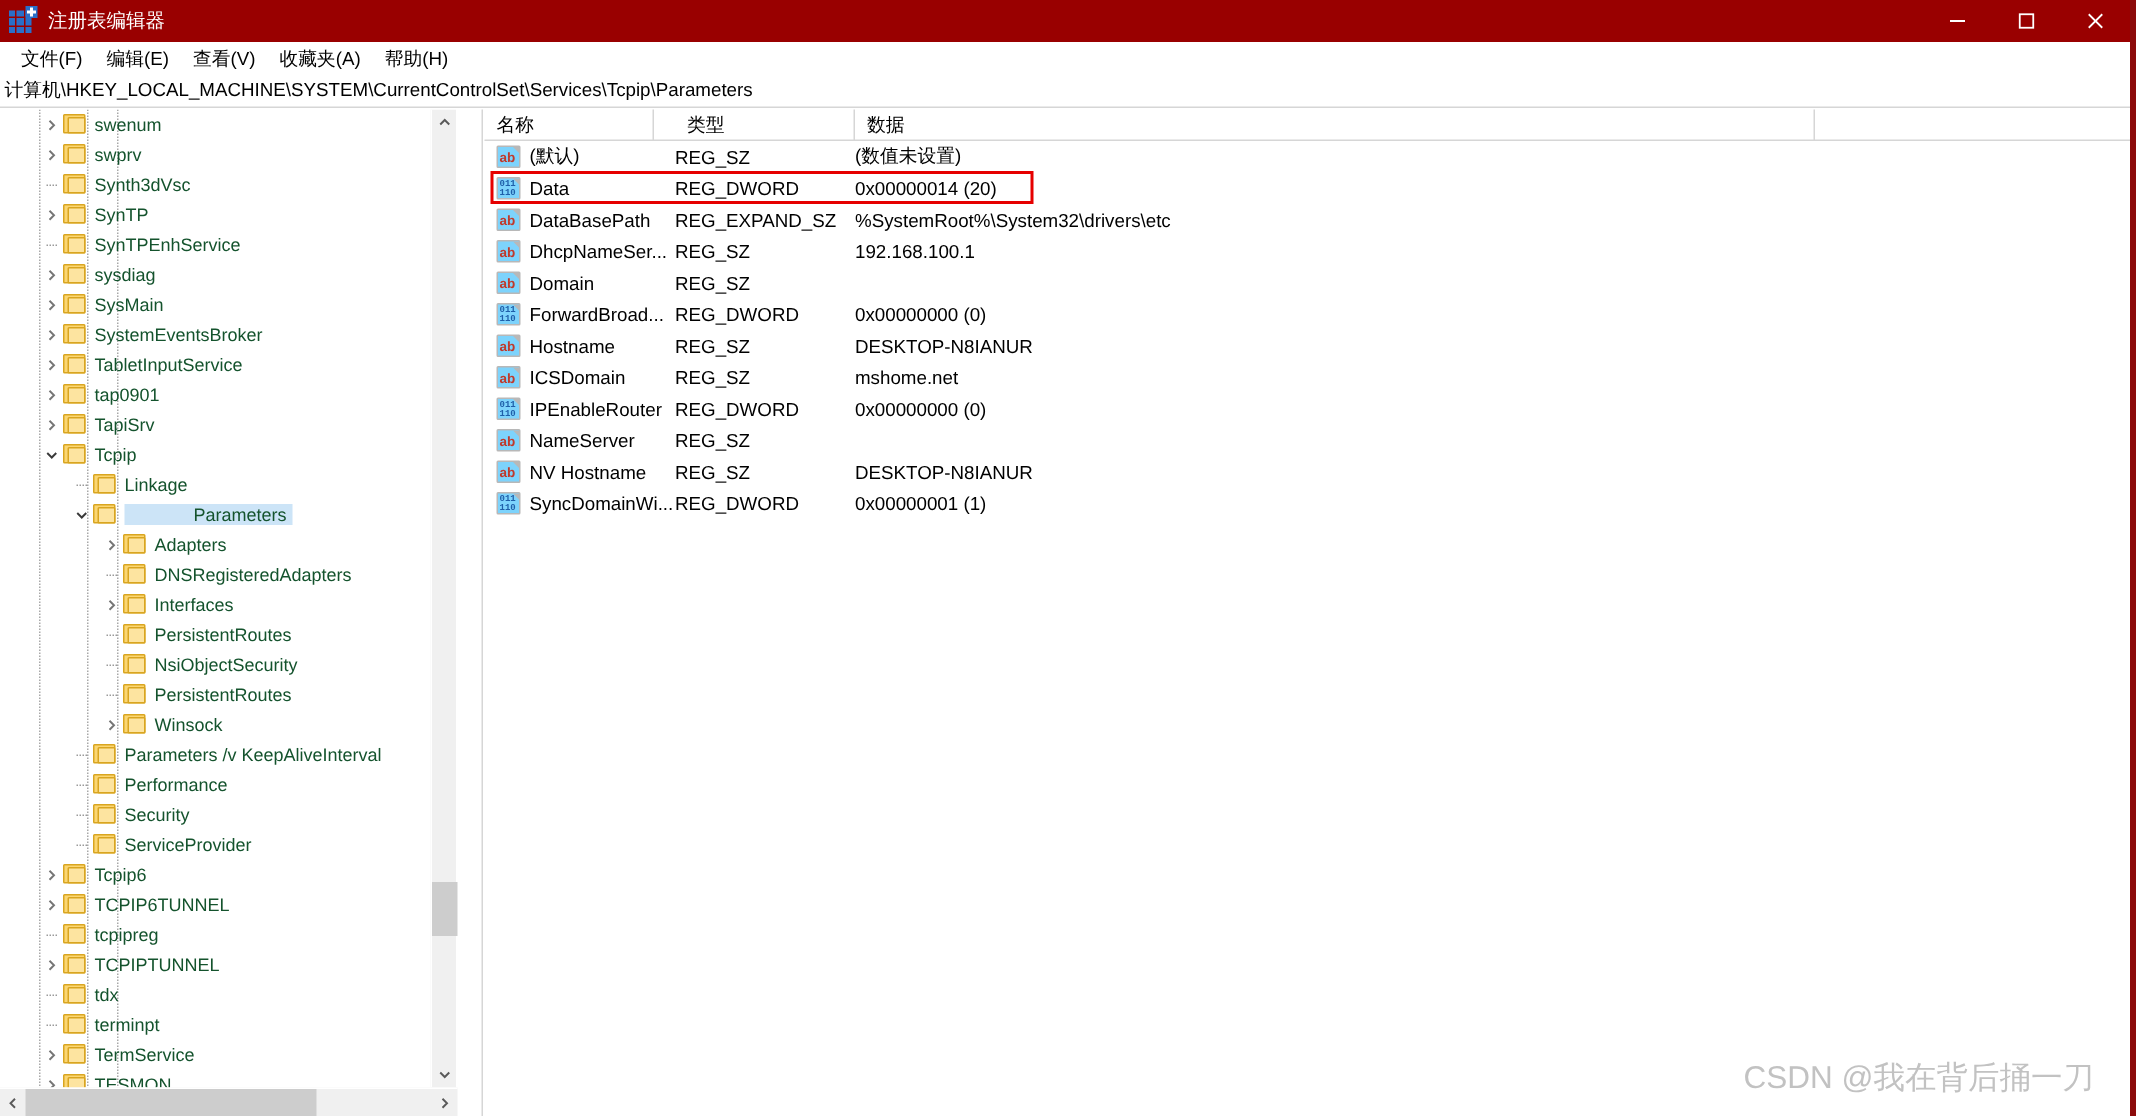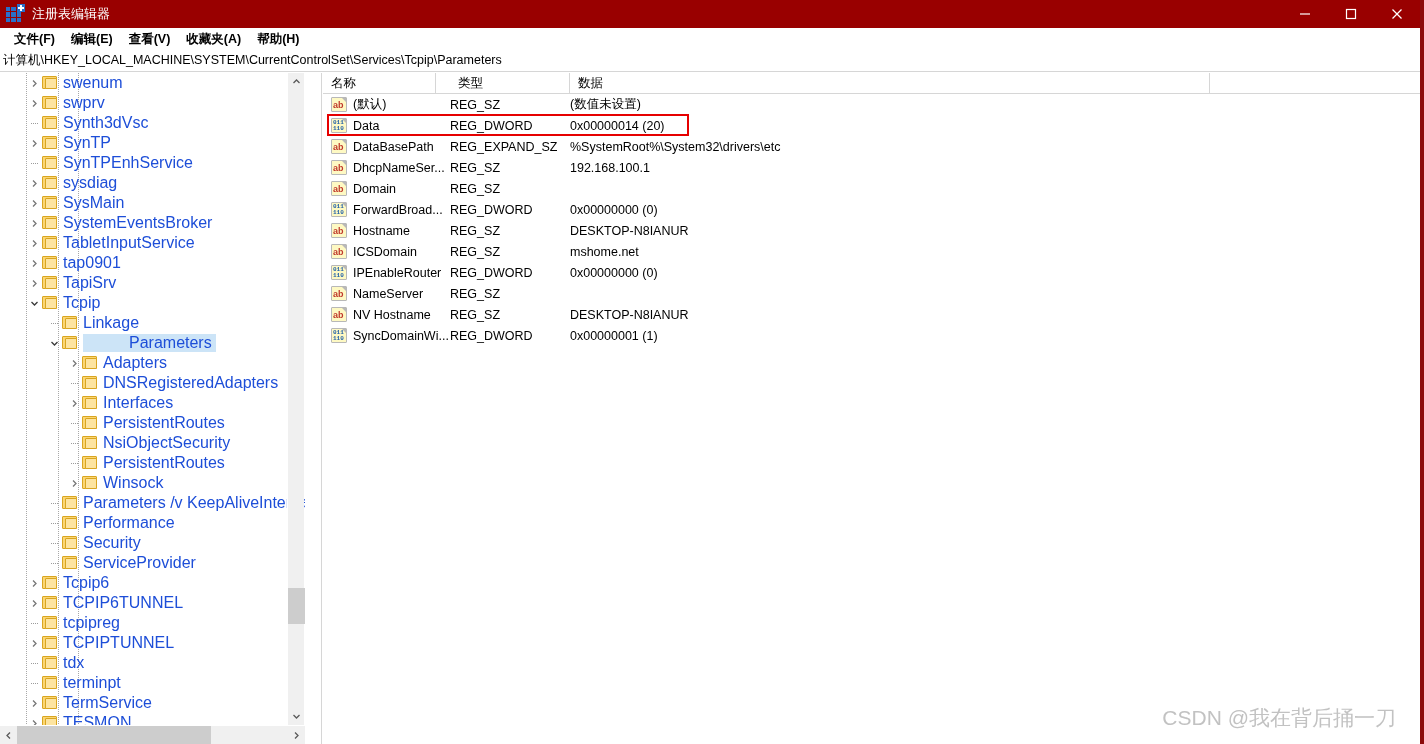--- a/index.html
+++ b/index.html
@@ -58,21 +58,20 @@
   }
   .win-btn svg { display:block; }
 
   
   .menubar {
     position:absolute; top:28px; left:0; width:1420px; height:22px;
     background:#ffffff;
     display:flex; align-items:center;
     padding-left:6px;
     border-bottom:0;
-    font-weight:bold;
   }
   .menu-item {
     font-size:12.5px; color:#000000;
     padding:2px 8px; white-space:nowrap;
   }
 
   
   .addressbar {
     position:absolute; top:50px; left:0; width:1420px; height:22px;
     background:#ffffff;
@@ -100,21 +99,21 @@
   .tree-clip {
     position:absolute; left:0; top:0;
     width:305px; height:652px;
     overflow:hidden;
   }
   .tree-row {
     position:relative;
     height:20px;
     display:flex; align-items:center;
     white-space:nowrap;
-    font-size:16px; color:#1d4ed8;
+    font-size:12px; color:#14532d;
   }
   .tw-chev {
     width:16px; height:20px;
     display:flex; align-items:center; justify-content:center;
     flex:0 0 auto;
   }
   .tw-chev svg { display:block; }
   .tw-dots {
     width:16px; height:20px; flex:0 0 auto;
     display:flex; align-items:center; justify-content:center;
@@ -217,21 +216,21 @@
   }
   .vcell { position:absolute; top:0; height:21px; display:flex; align-items:center; }
   .vcell.name { left:8px; }
   .vcell.type { left:127px; }
   .vcell.data { left:247px; }
 
   
   .vicon {
     width:16px; height:15px;
     position:relative; flex:0 0 auto; margin-right:6px;
-    background:#fef9c3;
+    background:#7dd3fc;
     border:1px solid #b8b8b8;
     border-radius:1px;
     overflow:hidden;
   }
   .vicon .corner {
     position:absolute; right:0; top:0;
     width:0; height:0;
     border-left:4px solid transparent;
     border-top:4px solid #b8b8b8;
   }

